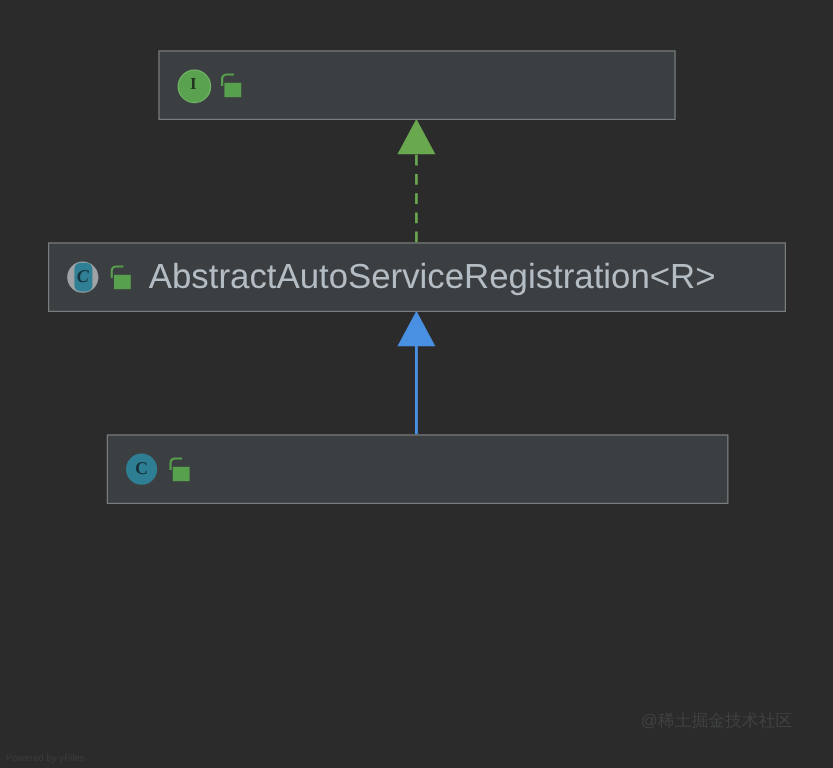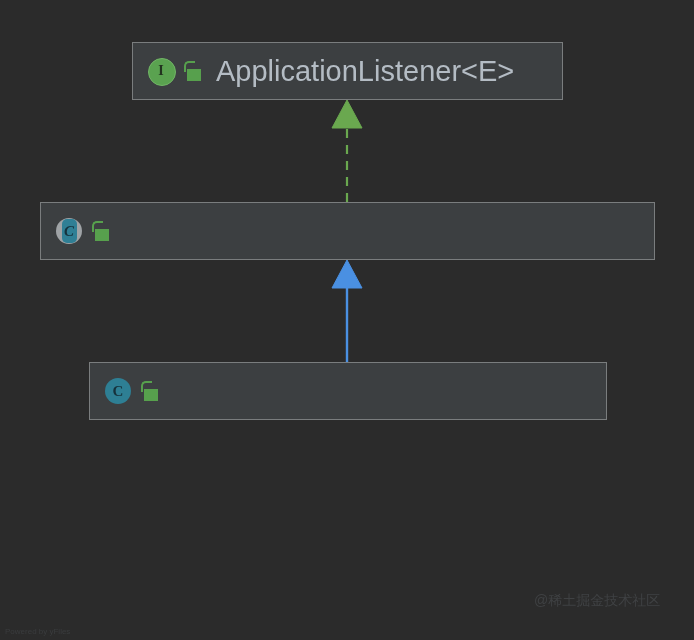--- a/index.html
+++ b/index.html
@@ -188,35 +188,35 @@
     <span class="icon-group">
       <span class="type-icon">
         <span class="iface-circle"></span>
         <span class="iface-letter">I</span>
       </span>
       <span class="lock-icon">
         <span class="lock-shackle"></span>
         <span class="lock-body"></span>
       </span>
     </span>
-    <span class="node-label">ApplicationListener&lt;E&gt;</span>
   </div>
 
   <div class="node" style="left:40px; top:202px; width:615px; height:58px;">
     <span class="icon-group">
       <span class="type-icon">
         <span class="abs-ring"></span>
         <span class="abs-inner"></span>
         <span class="abs-letter">C</span>
       </span>
       <span class="lock-icon">
         <span class="lock-shackle"></span>
         <span class="lock-body"></span>
       </span>
     </span>
+    <span class="node-label">AbstractAutoServiceRegistration&lt;R&gt;</span>
   </div>
 
   <div class="node" style="left:89px; top:362px; width:518px; height:58px;">
     <span class="icon-group">
       <span class="type-icon">
         <span class="cls-circle"></span>
         <span class="cls-letter">C</span>
       </span>
       <span class="lock-icon">
         <span class="lock-shackle"></span>

